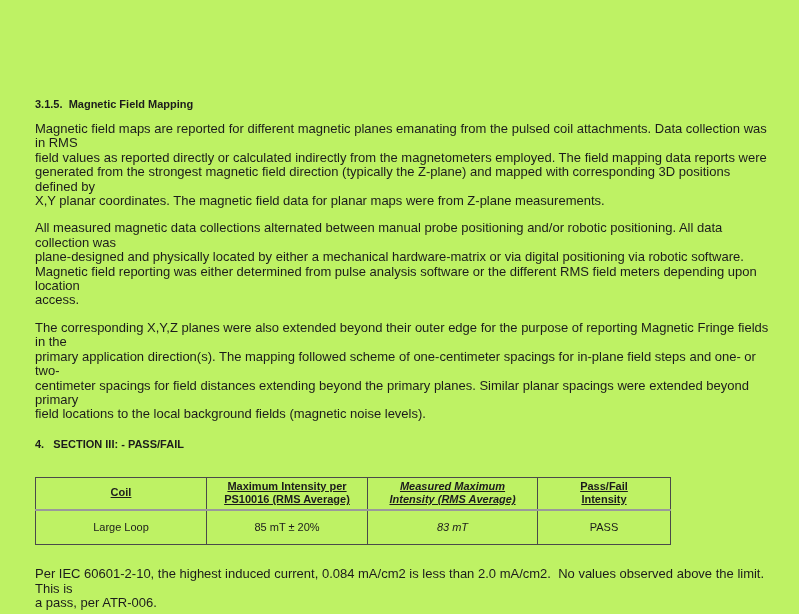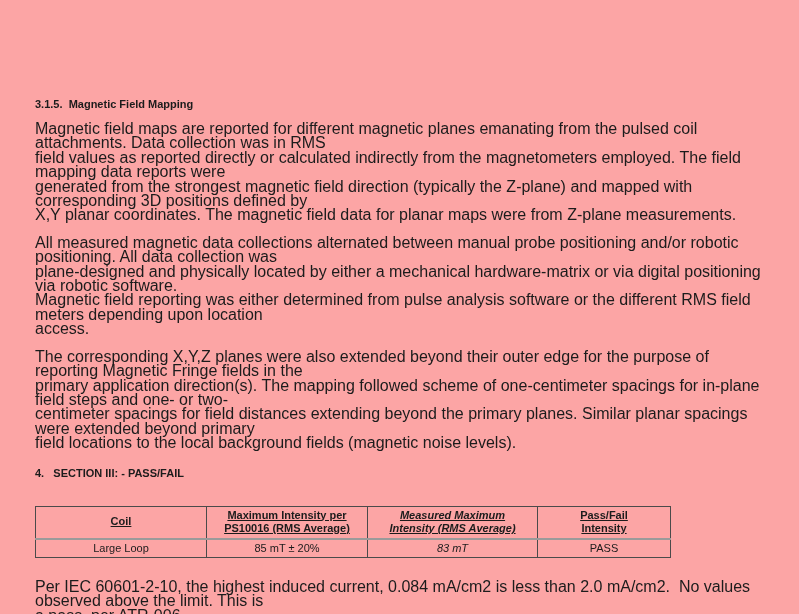--- a/index.html
+++ b/index.html
@@ -4,37 +4,37 @@
 <style>
   html, body {
     margin: 0;
     padding: 0;
     background: #ffffff;
   }
   .page {
     position: relative;
     width: 799px;
     height: 614px;
-    background: #fca5a5;
+    background: #bef264;
     overflow: hidden;
     font-family: "Liberation Sans", "DejaVu Sans", sans-serif;
     color: #1c1c1c;
   }
   .content {
     padding: 97px 28px 0 35px;
   }
   .h-sub {
     font-size: 11px;
     font-weight: bold;
     line-height: 14px;
     margin: 0 0 11px 0;
     white-space: pre-wrap;
   }
   .para {
-    font-size: 16px;
+    font-size: 13px;
     line-height: 14.4px;
     margin: 0 0 13px 0;
     white-space: pre-wrap;
   }
   .h-main {
     font-size: 11px;
     font-weight: bold;
     line-height: 17px;
     margin: 14px 0 0 0;
     white-space: pre-wrap;
@@ -43,21 +43,21 @@
     border-collapse: collapse;
     margin-top: 24px;
     table-layout: fixed;
   }
   table.results td {
     border: 1px solid #4a4a4a;
     font-size: 11px;
     line-height: 13.5px;
     text-align: center;
     vertical-align: middle;
-    padding: 2px 2px;
+    padding: 10px 2px;
     white-space: pre-line;
   }
   table.results tr.header-row td {
     font-weight: bold;
     text-decoration: underline;
     border-bottom: 2px solid #9a9a9a;
     padding: 2px 2px;
   }
   .col-coil   { width: 166px; }
   .col-max    { width: 156px; }

